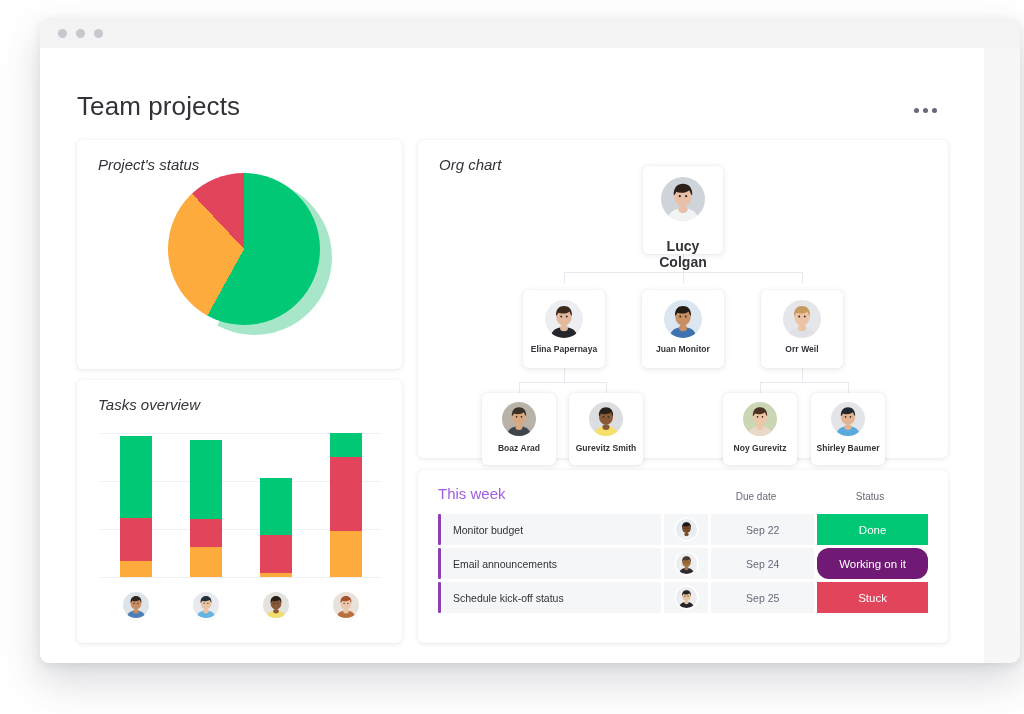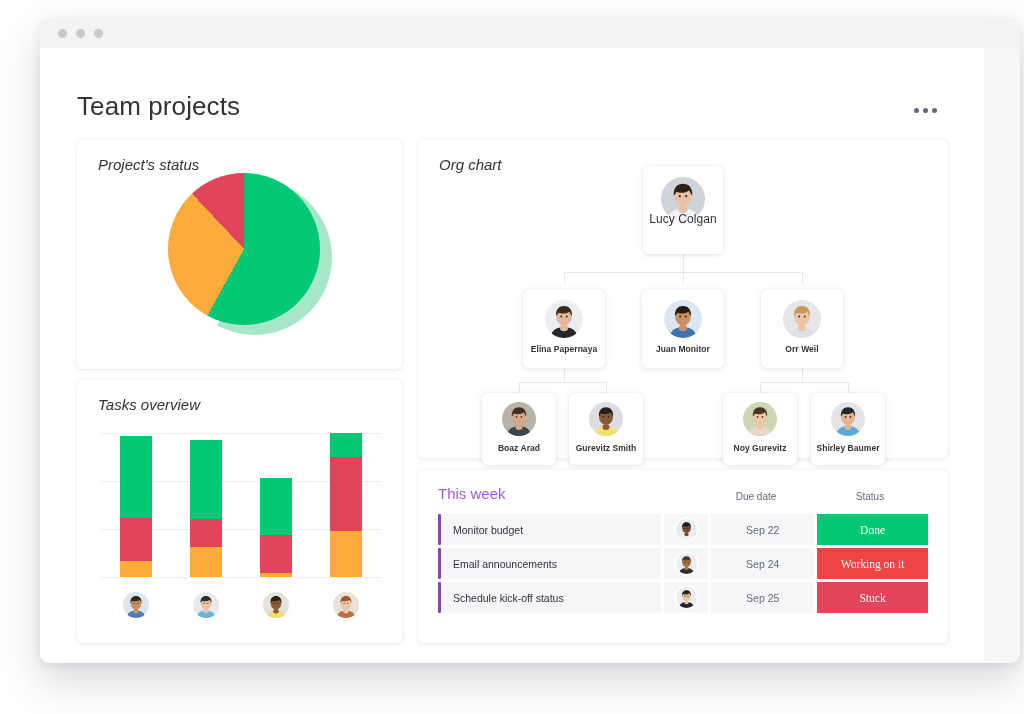--- a/index.html
+++ b/index.html
@@ -115,21 +115,21 @@
     position: absolute; left: 50%; transform: translateX(-50%);
     border-radius: 50%; overflow: hidden;
   }
   .node .nm {
     position: absolute; left: 0; width: 100%;
     font-size: 8.5px; font-weight: 700; color: #323338;
     letter-spacing: .05px;
   }
   .node.lvl1 { width: 80px; height: 88px; }
   .node.lvl1 .av { top: 11px; width: 44px; height: 44px; }
-  .node.lvl1 .nm { top: 46px; font-size: 12px; font-weight: 400; }
+  .node.lvl1 .nm { top: 72px; font-size: 14px; font-weight: 700; }
   .node.lvl2 { width: 82px; height: 78px; }
   .node.lvl2 .av { top: 10px; width: 38px; height: 38px; }
   .node.lvl2 .nm { top: 54px; }
   .node.lvl3 { width: 74px; height: 72px; }
   .node.lvl3 .av { top: 9px; width: 34px; height: 34px; }
   .node.lvl3 .nm { top: 50px; }
   .conn { position: absolute; background: #e6e9ef; }
 
   
   #week-card { left: 378px; top: 422px; width: 530px; height: 173px; }
@@ -167,21 +167,21 @@
   .row-date {
     width: 104px; height: 31px; background: #f5f6f8;
     margin-left: 3px;
     display: flex; align-items: center; justify-content: center;
     font-size: 10.5px; color: #676879;
   }
   .row-status {
     width: 112px; height: 31px;
     margin-left: 3px;
     display: flex; align-items: center; justify-content: center;
-    font-size: 11.5px; color: #ffffff; font-family: Liberation Serif, serif;
+    font-size: 11.5px; color: #ffffff;
   }
 </style>
 </head>
 <body>
 
 <div class="window">
 
   <div class="titlebar">
     <span class="dot"></span>
     <span class="dot"></span>
@@ -420,21 +420,21 @@
                   <rect width="40" height="40" fill="#eceef0"></rect>
                   <path d="M6 40c0-8 6.5-11.5 14-11.5S34 32 34 40z" fill="#2c2c31"></path>
                   <ellipse cx="20" cy="29.5" rx="4.2" ry="3.4" fill="#a5703f"></ellipse>
                   <ellipse cx="20" cy="17.5" rx="8.2" ry="9.4" fill="#a5703f"></ellipse>
                   <path d="M11.6 16.6C11.2 9.6 15 6.2 20 6.2s8.8 3.4 8.4 10.4c-1.3-.4-1.9-3.1-2.6-4.6-2.3 2.3-8.6 3.1-11.9 1.5-.5 1.3-1 2.8-2.3 3.1z" fill="#4a3a30"></path>
                   <circle cx="17.1" cy="17.4" r="1" fill="#2e2a26"></circle>
                   <circle cx="22.9" cy="17.4" r="1" fill="#2e2a26"></circle>
                 </svg></div>
             </div>
             <div class="row-date">Sep 24</div>
-            <div class="row-status" style="background: #ef4444;">Working on it</div>
+            <div class="row-status" style="background: #701a75; border-radius: 12px;">Working on it</div>
           </div>
           <div class="task-row" style="top: 112px;">
             <div class="row-accent"></div>
             <div class="row-name">Schedule kick-off status</div>
             <div class="row-person">
               <div class="av"><svg viewBox="0 0 40 40" width="100%" height="100%" preserveAspectRatio="xMidYMid slice">
                   <rect width="40" height="40" fill="#ededf0"></rect>
                   <path d="M6 40c0-8 6.5-11.5 14-11.5S34 32 34 40z" fill="#23242a"></path>
                   <ellipse cx="20" cy="29.5" rx="4.2" ry="3.4" fill="#e6c3a3"></ellipse>
                   <ellipse cx="20" cy="17.5" rx="8.2" ry="9.4" fill="#e6c3a3"></ellipse>

